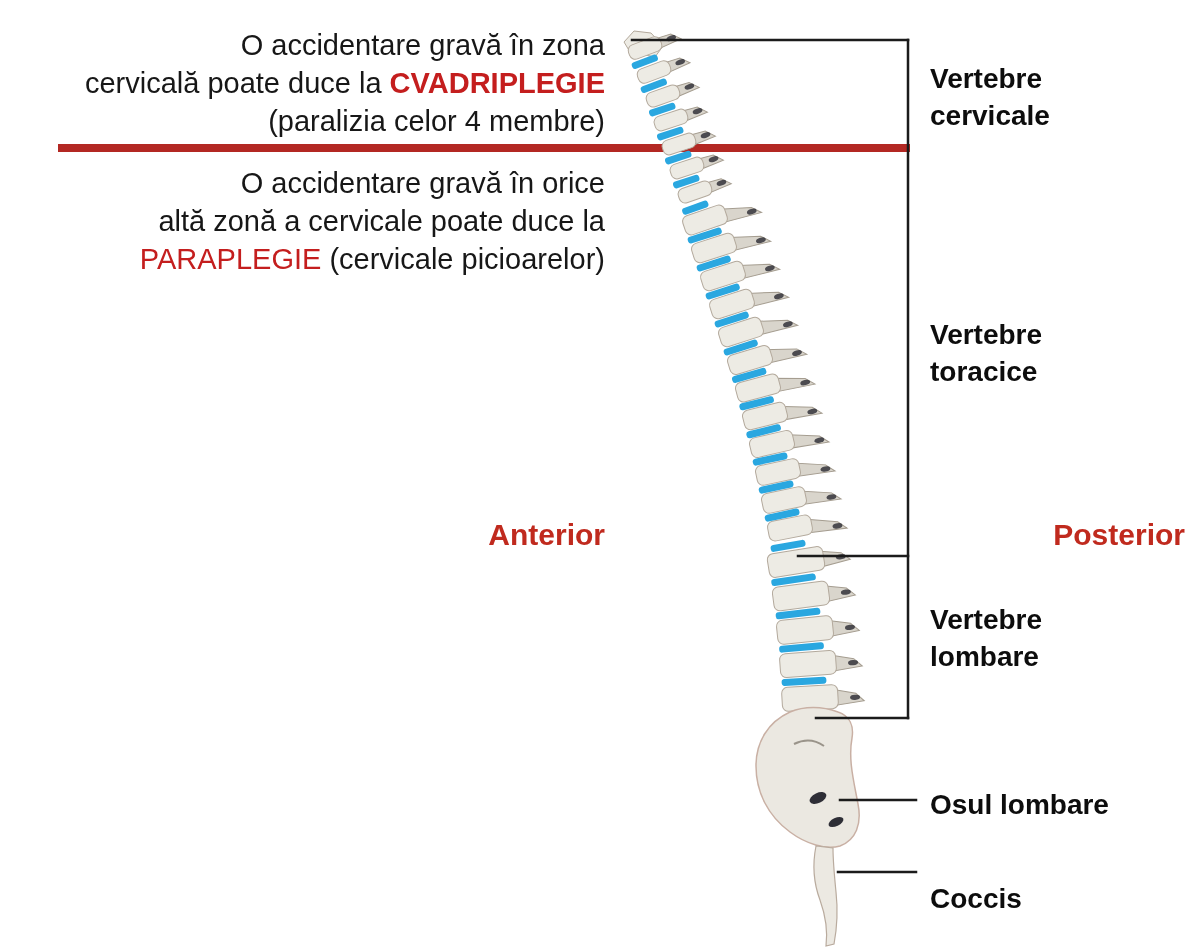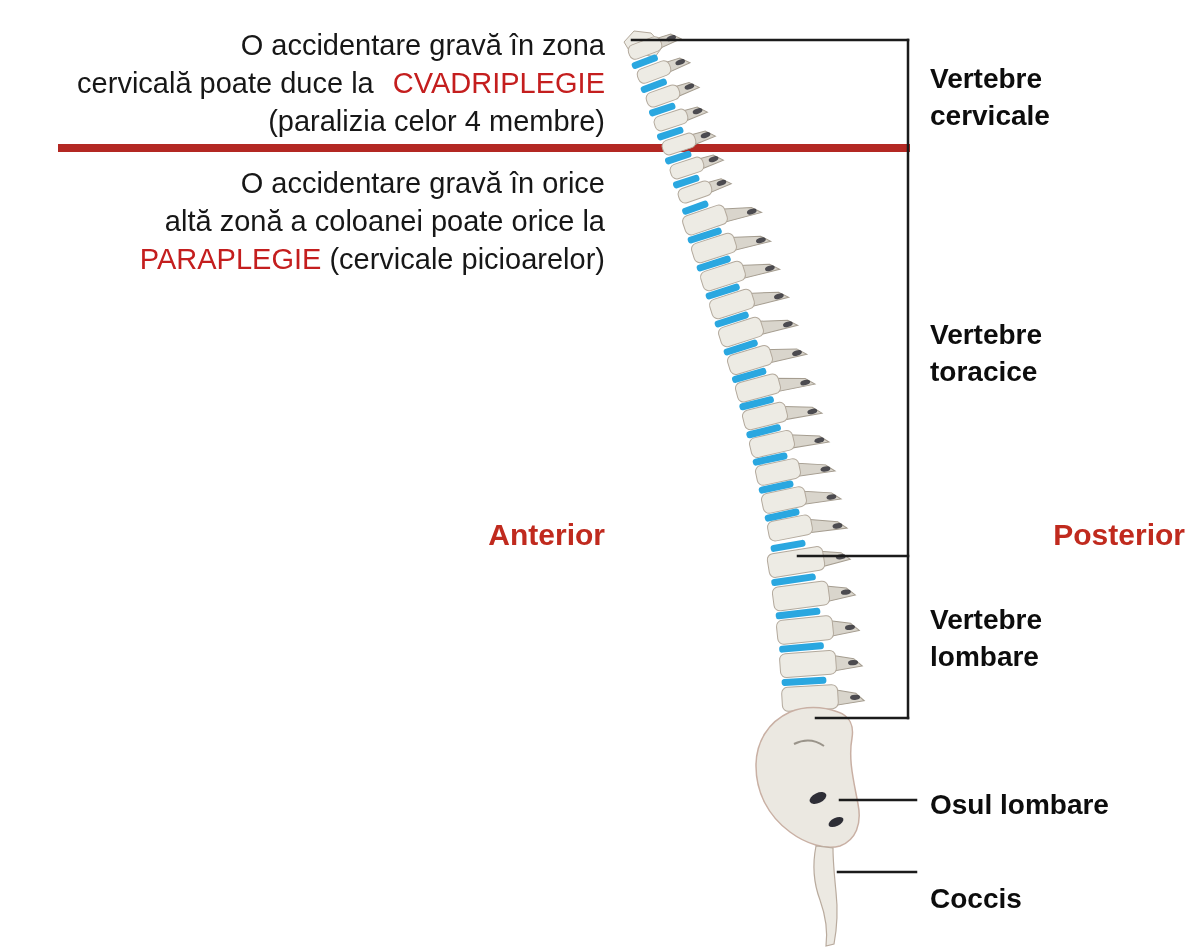--- a/index.html
+++ b/index.html
@@ -3,21 +3,21 @@
 <meta charset="utf-8">
 <style>
   html,body{margin:0;padding:0;background:#ffffff;}
   .stage{position:relative;width:1200px;height:952px;background:#ffffff;overflow:hidden;
          font-family:"Liberation Sans",sans-serif;color:#171717;}
   .warning{position:absolute;right:595px;width:640px;text-align:right;
            font-size:29px;line-height:38px;color:#171717;}
   .warning-1{top:26px;}
   .warning-2{top:164px;}
   .hl{color:#c41e1e;}
-  .bold{font-weight:400;margin-left:11px;}
+  .bold{font-weight:700;}
   .redline{position:absolute;left:58px;top:144px;width:852px;height:8px;background:#b32823;}
   .orient{position:absolute;top:518px;font-size:30px;font-weight:700;color:#c02a1e;}
   .anterior{right:595px;}
   .posterior{right:15px;text-align:center;}
   .art{position:absolute;left:0;top:0;pointer-events:none;}
   .rlabel{position:absolute;left:930px;font-size:28px;font-weight:700;line-height:37px;color:#0d0d0d;}
   .rlabel.wrap{width:165px;}
   .nowrap{white-space:nowrap;}
 </style>
 </head>
@@ -213,21 +213,21 @@
     <div>
       <span>(paralizia celor 4 membre)</span>
     </div>
   </div>
 
   <div class="warning warning-2">
     <div>
       <span>O accidentare gravă în orice</span>
     </div>
     <div>
-      <span>altă zonă a coloanei poate orice la</span>
+      <span>altă zonă a cervicale poate duce la</span>
     </div>
     <div>
       <span class="hl" style="color: rgb(196, 30, 30);">PARAPLEGIE</span>
       <span>(cervicale picioarelor)</span>
     </div>
   </div>
 
   <div class="orient anterior" style="color: rgb(192, 42, 30);">Anterior</div>
   <div class="orient posterior" style="color: rgb(192, 42, 30);">Posterior</div>
 

